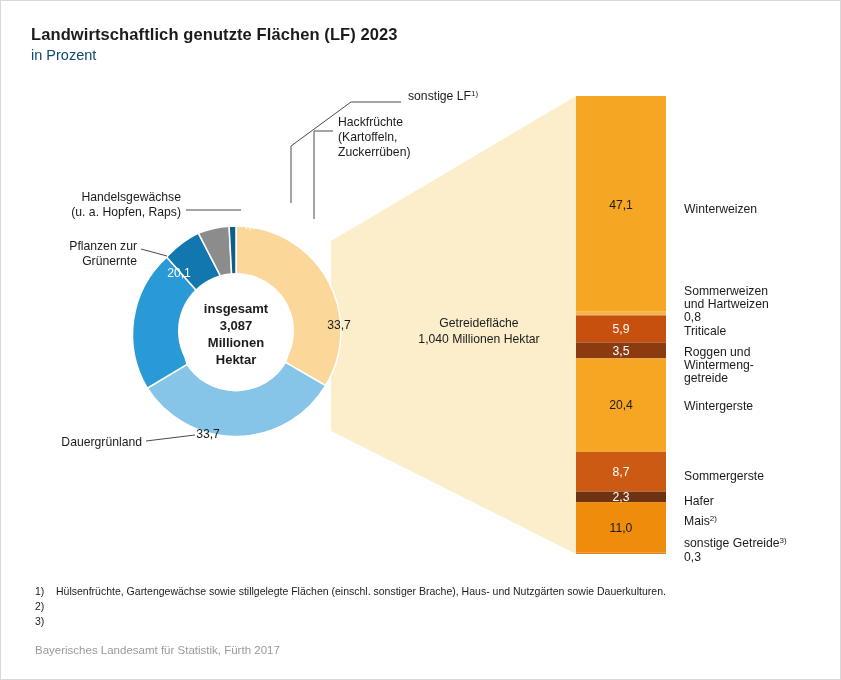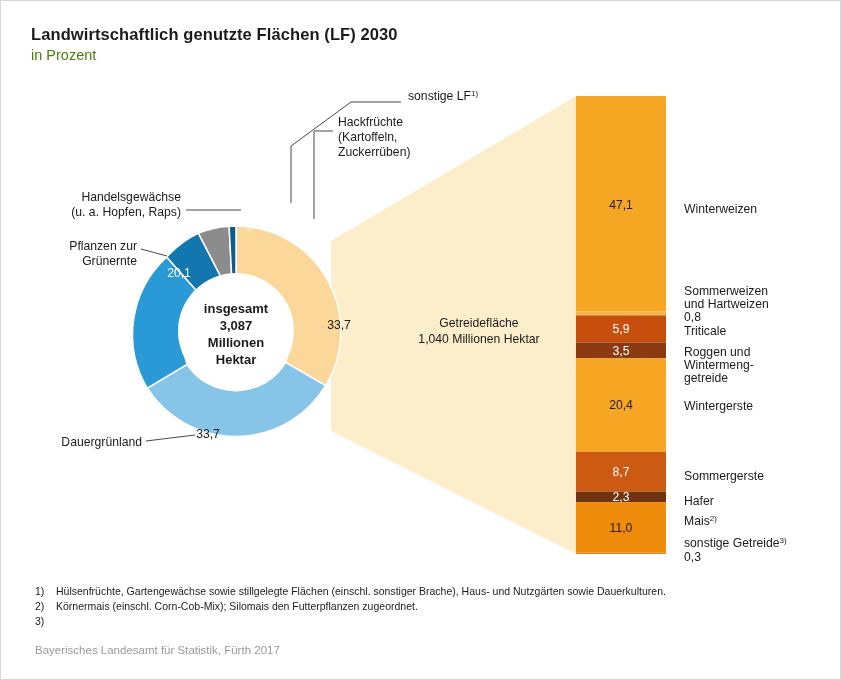--- a/index.html
+++ b/index.html
@@ -28,21 +28,21 @@
     font-weight: bold;
     color: #1b1b1b;
     letter-spacing: 0.1px;
   }
   .subtitle {
     position: absolute;
     left: 30px;
     top: 46px;
     font-size: 14.5px;
     font-weight: normal;
-    color: #4d7c0f;
+    color: #0c4a6e;
   }
   svg.figure {
     position: absolute;
     left: 0;
     top: 0;
     width: 841px;
     height: 680px;
   }
   .footnotes {
     position: absolute;
@@ -90,21 +90,21 @@
   }
   .sup {
     font-size: 8px;
   }
 </style>
 </head>
 <body>
 
 <div id="page">
 
-  <div class="title">Landwirtschaftlich genutzte Flächen (LF) 2030</div>
+  <div class="title">Landwirtschaftlich genutzte Flächen (LF) 2023</div>
   <div class="subtitle">in Prozent</div>
 
   <svg class="figure" viewBox="0 0 841 680">
 
     <polygon points="330,240 575,95 575,553 330,430" fill="#fdeecb"></polygon>
 
     <path d="M 235 225 A 105 105 0 0 1 324.6 384.6 L 284.5 361.3 A 58 58 0 0 0 235 283 Z" fill="#fbd79a" stroke="#ffffff" stroke-width="1.5"></path>
 
     <path d="M 324.6 384.6 A 105 105 0 0 1 146.3 387.2 L 186.0 363.3 A 58 58 0 0 0 284.5 361.3 Z" fill="#87c5e8" stroke="#ffffff" stroke-width="1.5"></path>
 
@@ -194,21 +194,20 @@
 
   </svg>
 
   <div class="footnotes">
     <div class="footnote-row">
       <span class="footnote-num">1)</span>
       <span>Hülsenfrüchte, Gartengewächse sowie stillgelegte Flächen (einschl. sonstiger Brache), Haus- und Nutzgärten sowie Dauerkulturen.</span>
     </div>
     <div class="footnote-row">
       <span class="footnote-num">2)</span>
-      <span>Körnermais (einschl. Corn-Cob-Mix); Silomais den Futterpflanzen zugeordnet.</span>
     </div>
     <div class="footnote-row">
       <span class="footnote-num">3)</span>
     </div>
   </div>
 
   <div class="source">Bayerisches Landesamt für Statistik, Fürth 2017</div>
 
 </div>
 

